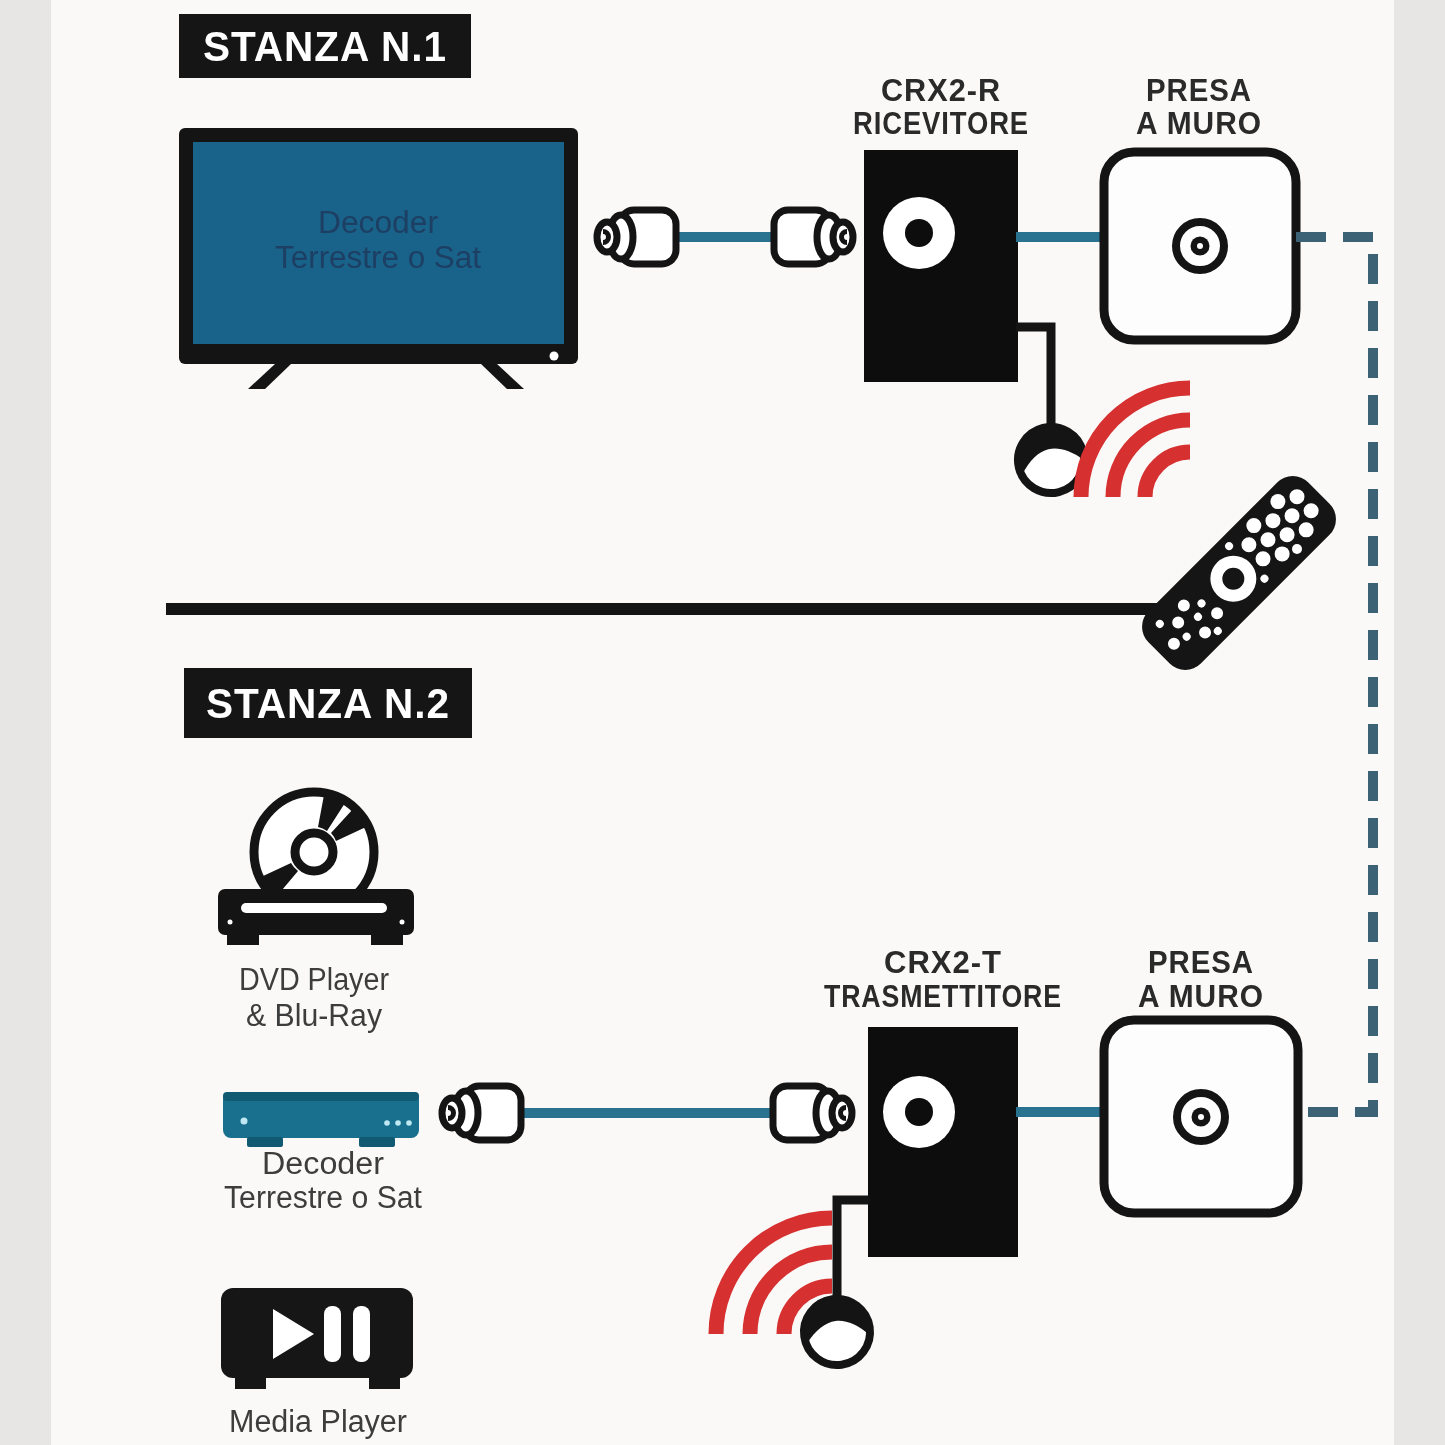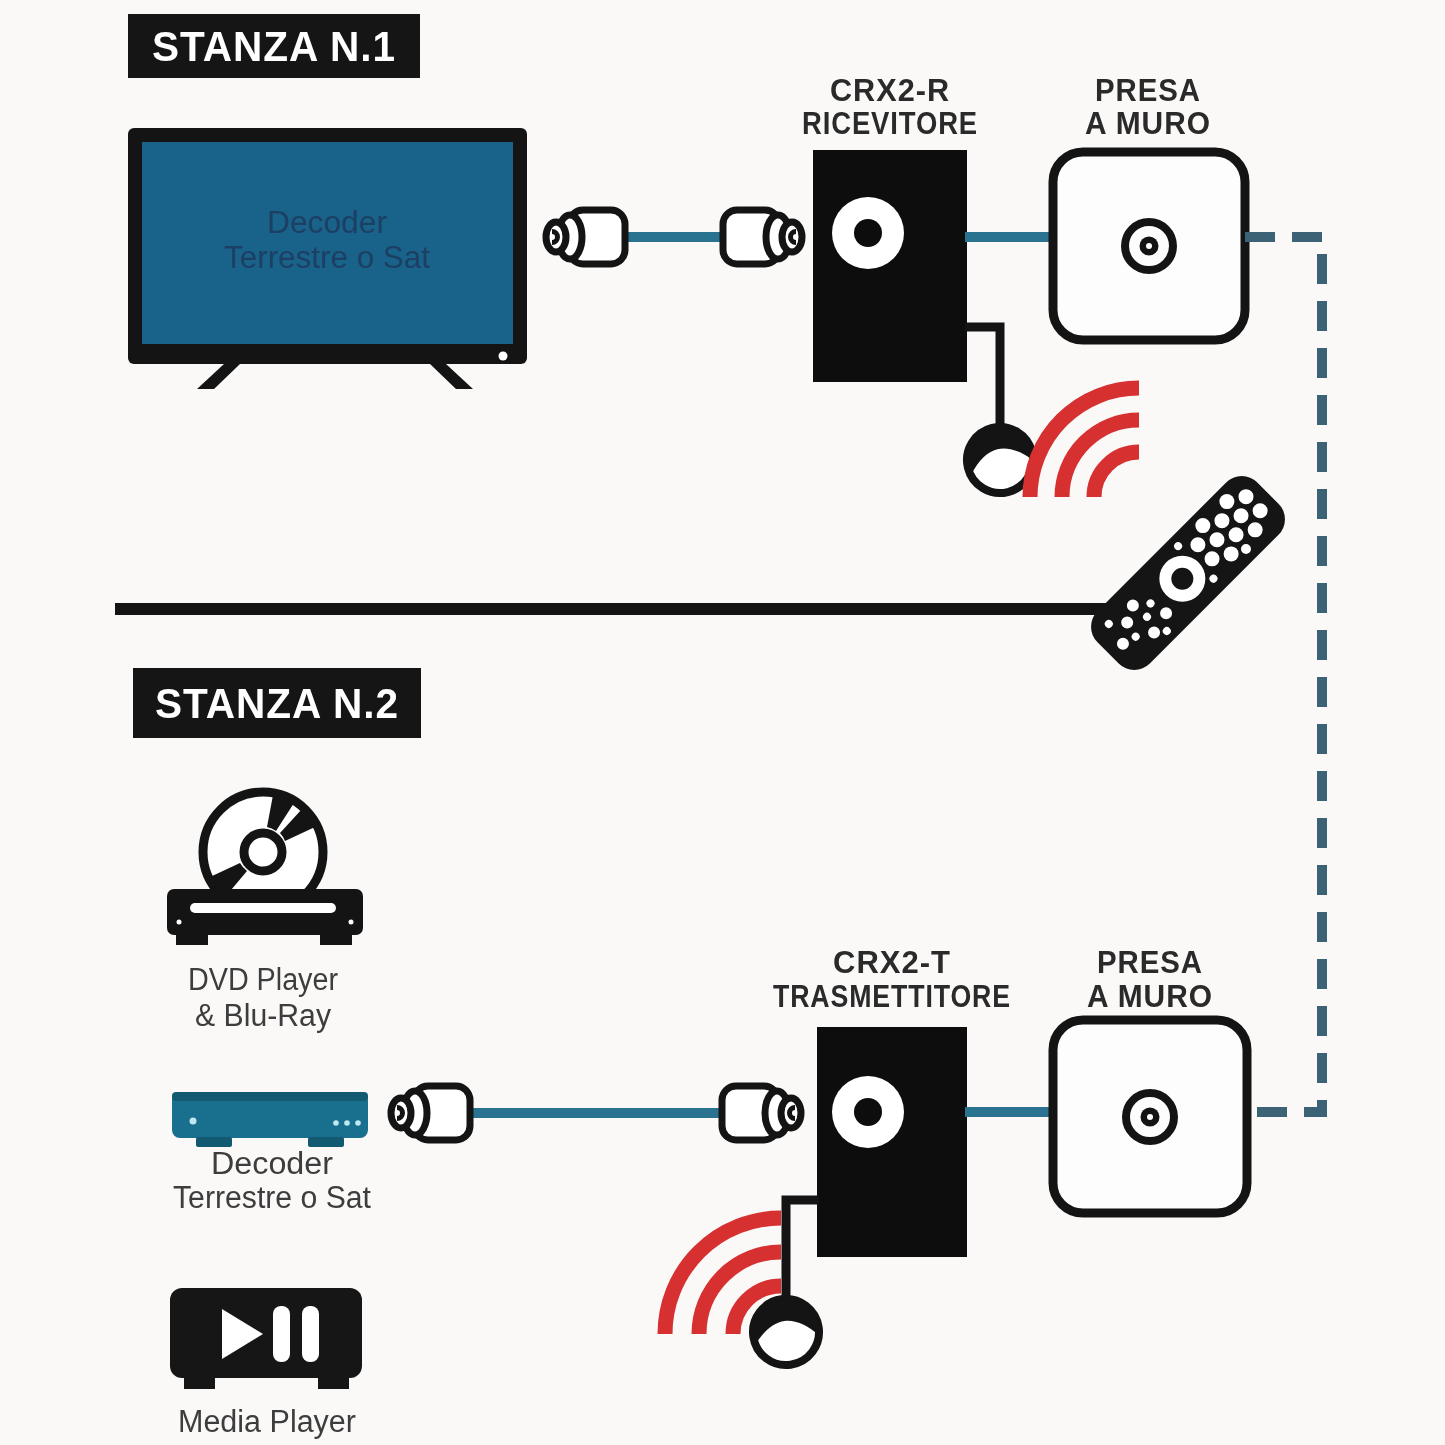--- a/index.html
+++ b/index.html
@@ -1,18 +1,18 @@
 <!DOCTYPE html>
 <html><head>
 <meta charset="utf-8">
 <style>
   html,body{margin:0;padding:0;background:#e8e6e4;}
   .page{
     position:relative;
-    width:1445px;height:1445px;
+    width:1343px;height:1445px;
     margin:0 auto;
     background:#faf9f8;
     font-family:"Liberation Sans", sans-serif;
     overflow:hidden;
   }
   svg{display:block}
   text{font-family:"Liberation Sans", sans-serif;}
   .stanza-title{font-weight:bold;font-size:42px;fill:#ffffff;letter-spacing:1px;}
   .device-label{font-weight:600;font-size:31px;fill:#2a2a2a;letter-spacing:1px;}
   .caption{font-weight:500;font-size:31px;fill:#3d3d3d;}

